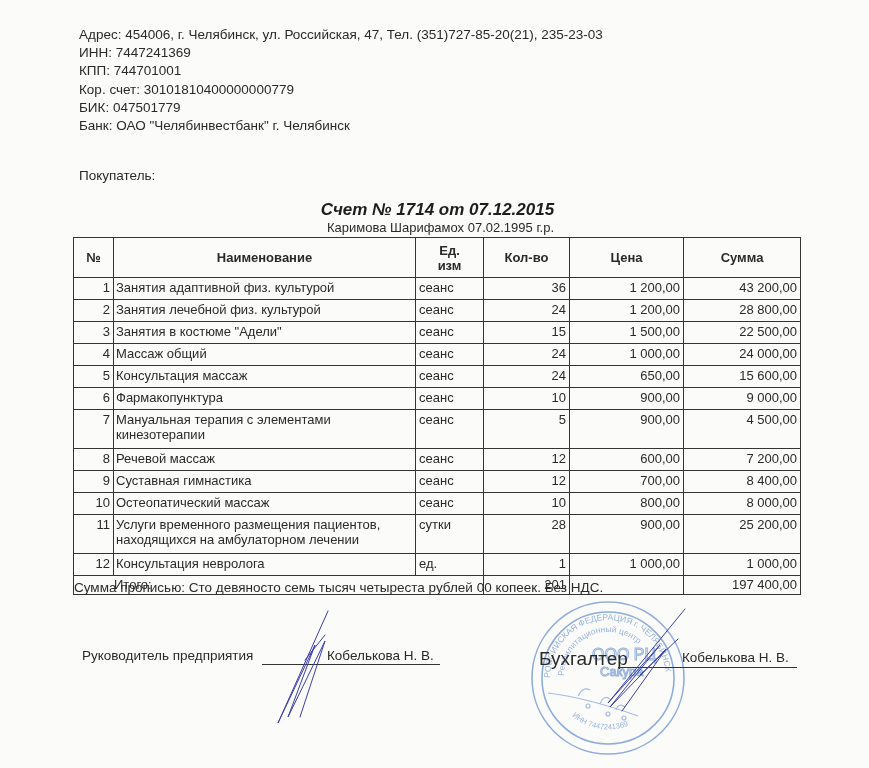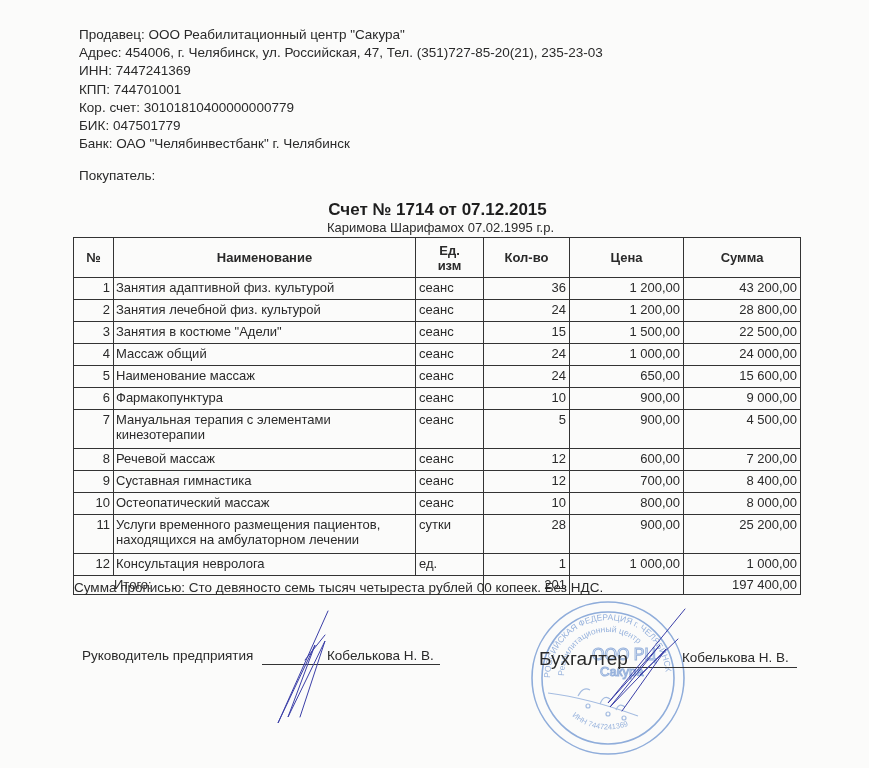--- a/index.html
+++ b/index.html
@@ -3,21 +3,21 @@
 <meta charset="utf-8">
 <style>
   html, body { margin:0; padding:0; }
   body {
     width:869px; height:768px; background:#fbfbfa; position:relative; overflow:hidden;
     font-family:"Liberation Sans", sans-serif; color:#2a2a2a;
   }
   .seller { position:absolute; left:79px; top:26px; font-size:13.5px; line-height:18.2px; }
   .seller div { white-space:nowrap; }
   .buyer { position:absolute; left:79px; top:168px; font-size:13.5px; }
-  .title { position:absolute; left:0; width:869px; top:200px; text-align:center; font-size:17px; font-weight:bold; color:#1e1e1e; }
+  .title { position:absolute; left:0; width:869px; top:200px; text-align:center; font-size:17px; font-weight:bold; color:#1e1e1e;font-style:italic; }
   .title span { position:relative; left:3px; }
   .subtitle { position:absolute; left:0; width:869px; top:220px; text-align:center; font-size:13px; }
   .subtitle span { position:relative; left:6px; }
   table.inv {
     position:absolute; left:73px; top:237px; border-collapse:collapse;
     font-size:13px; table-layout:fixed; width:727px;
   }
   table.inv td, table.inv th { border:1px solid #333; padding:0 2px; vertical-align:top; line-height:15px; }
   table.inv th { font-weight:bold; text-align:center; vertical-align:middle; height:39px; font-size:13px; }
   table.inv td.num { text-align:right; padding-right:3px; }
@@ -34,21 +34,20 @@
   .sig2 { position:absolute; left:539px; top:648px; font-size:19px; }
   .sig2-line { position:absolute; left:618px; top:667px; width:179px; border-top:1px solid #333; }
   .sig2-name { position:absolute; left:682px; top:650px; font-size:13.5px; }
   .stamp { position:absolute; left:528px; top:598px; width:160px; height:160px; }
   .signature { position:absolute; }
 </style>
 </head>
 <body>
 
 <div class="seller">
-  <div>Продавец: ООО Реабилитационный центр "Сакура"</div>
   <div>Адрес: 454006, г. Челябинск, ул. Российская, 47, Тел. (351)727-85-20(21), 235-23-03</div>
   <div>ИНН: 7447241369</div>
   <div>КПП: 744701001</div>
   <div>Кор. счет: 30101810400000000779</div>
   <div>БИК: 047501779</div>
   <div>Банк: ОАО "Челябинвестбанк" г. Челябинск</div>
 </div>
 
 <div class="buyer">Покупатель:</div>
 
@@ -102,21 +101,21 @@
     <tr class="row">
       <td class="num">4</td>
       <td>Массаж общий</td>
       <td class="unit">сеанс</td>
       <td class="qty">24</td>
       <td class="money">1 000,00</td>
       <td class="money">24 000,00</td>
     </tr>
     <tr class="row">
       <td class="num">5</td>
-      <td>Наименование массаж</td>
+      <td>Консультация массаж</td>
       <td class="unit">сеанс</td>
       <td class="qty">24</td>
       <td class="money">650,00</td>
       <td class="money">15 600,00</td>
     </tr>
     <tr class="row">
       <td class="num">6</td>
       <td>Фармакопунктура</td>
       <td class="unit">сеанс</td>
       <td class="qty">10</td>

